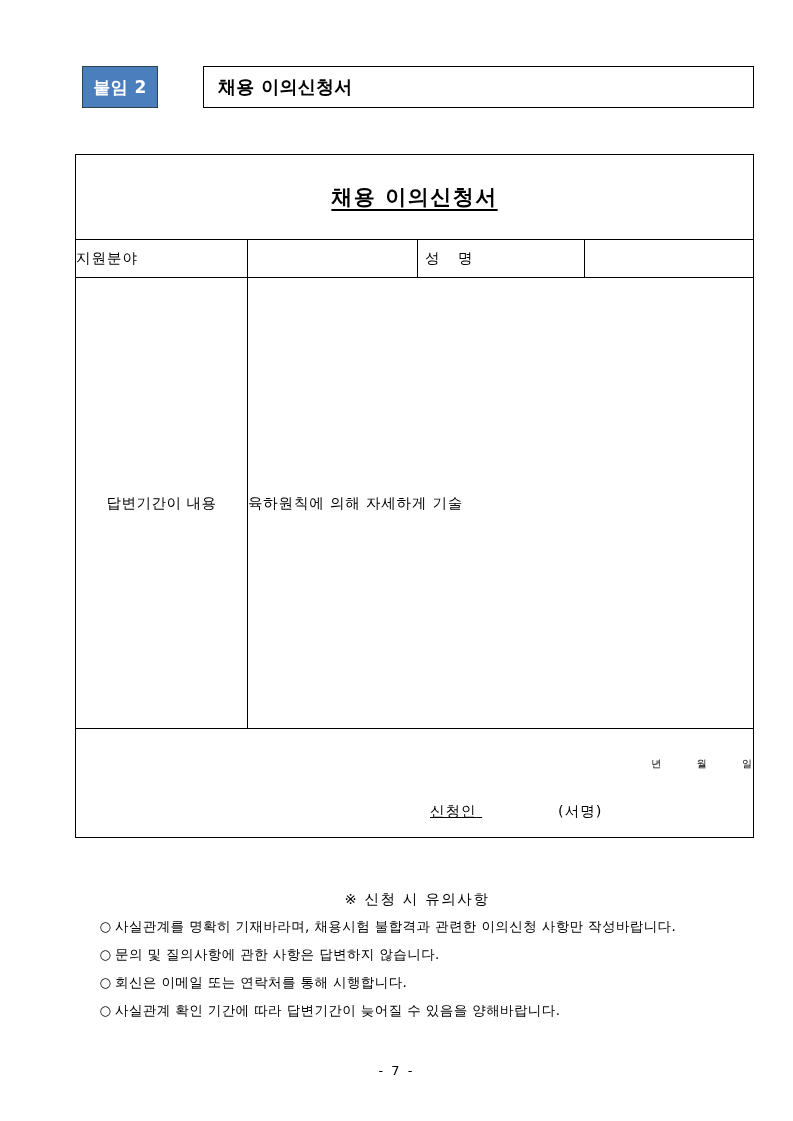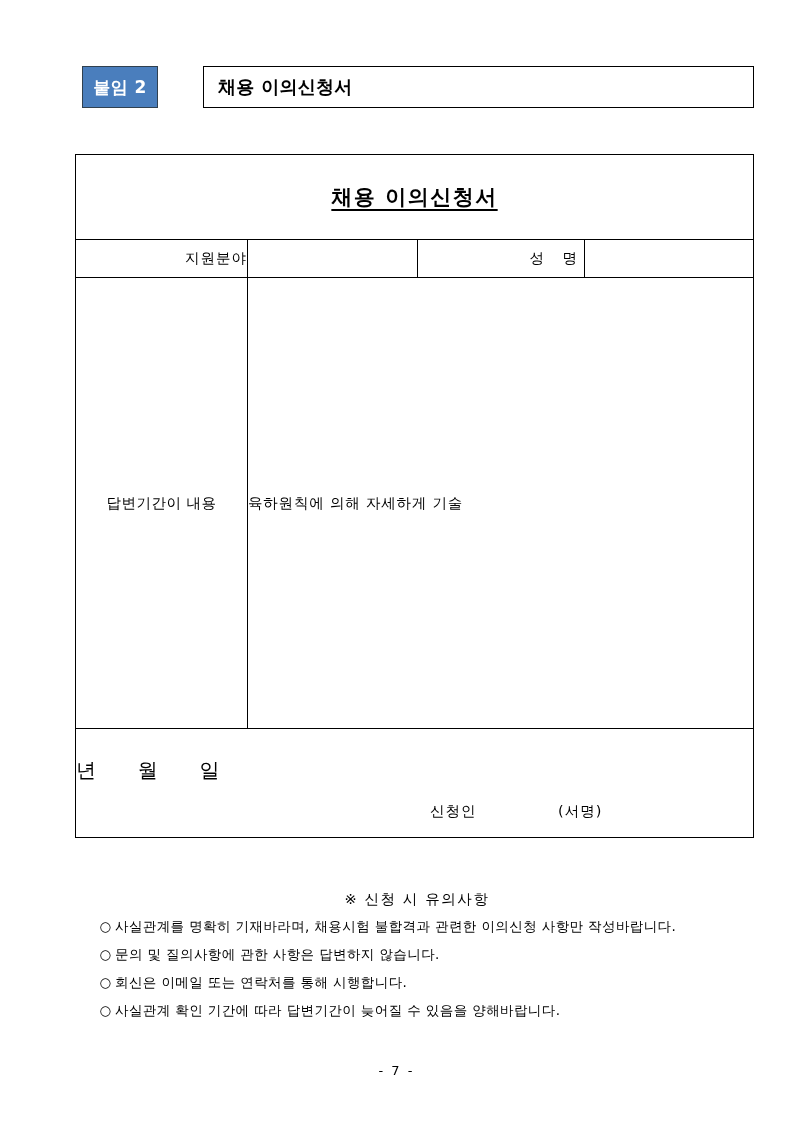--- a/index.html
+++ b/index.html
@@ -89,21 +89,21 @@
     text-align: center;
   }
   .title-cell .doc-title {
     font-size: 21px;
     font-weight: bold;
     letter-spacing: 1.5px;
     text-decoration: underline;
     text-underline-offset: 5px;
   }
   .label-cell {
-    text-align: right;
+    text-align: left;
     height: 37px;
     letter-spacing: 1px;
   }
   .label-cell.spaced {
     letter-spacing: 7px;
     text-indent: 7px;
   }
   .value-cell {
     height: 37px;
   }
@@ -125,34 +125,35 @@
   }
   .sign-inner {
     position: relative;
     height: 108px;
   }
   .sign-date {
     position: absolute;
     left: 0;
     right: 0;
     top: 28px;
-    text-align: left;
+    text-align: right;
     letter-spacing: 1px;
-    font-size: 20px;
+    font-size: 10px;
   }
   .sign-date .gap {
     display: inline-block;
     width: 26px;
   }
   .sign-applicant {
     position: absolute;
     left: 354px;
     top: 73px;
     font-size: 14.5px;
     letter-spacing: 1px;
+    text-decoration: underline;
   }
   .sign-applicant .sig {
     display: inline-block;
     margin-left: 76px;
   }
 
   
   .notes {
     position: absolute;
     left: 72px;

